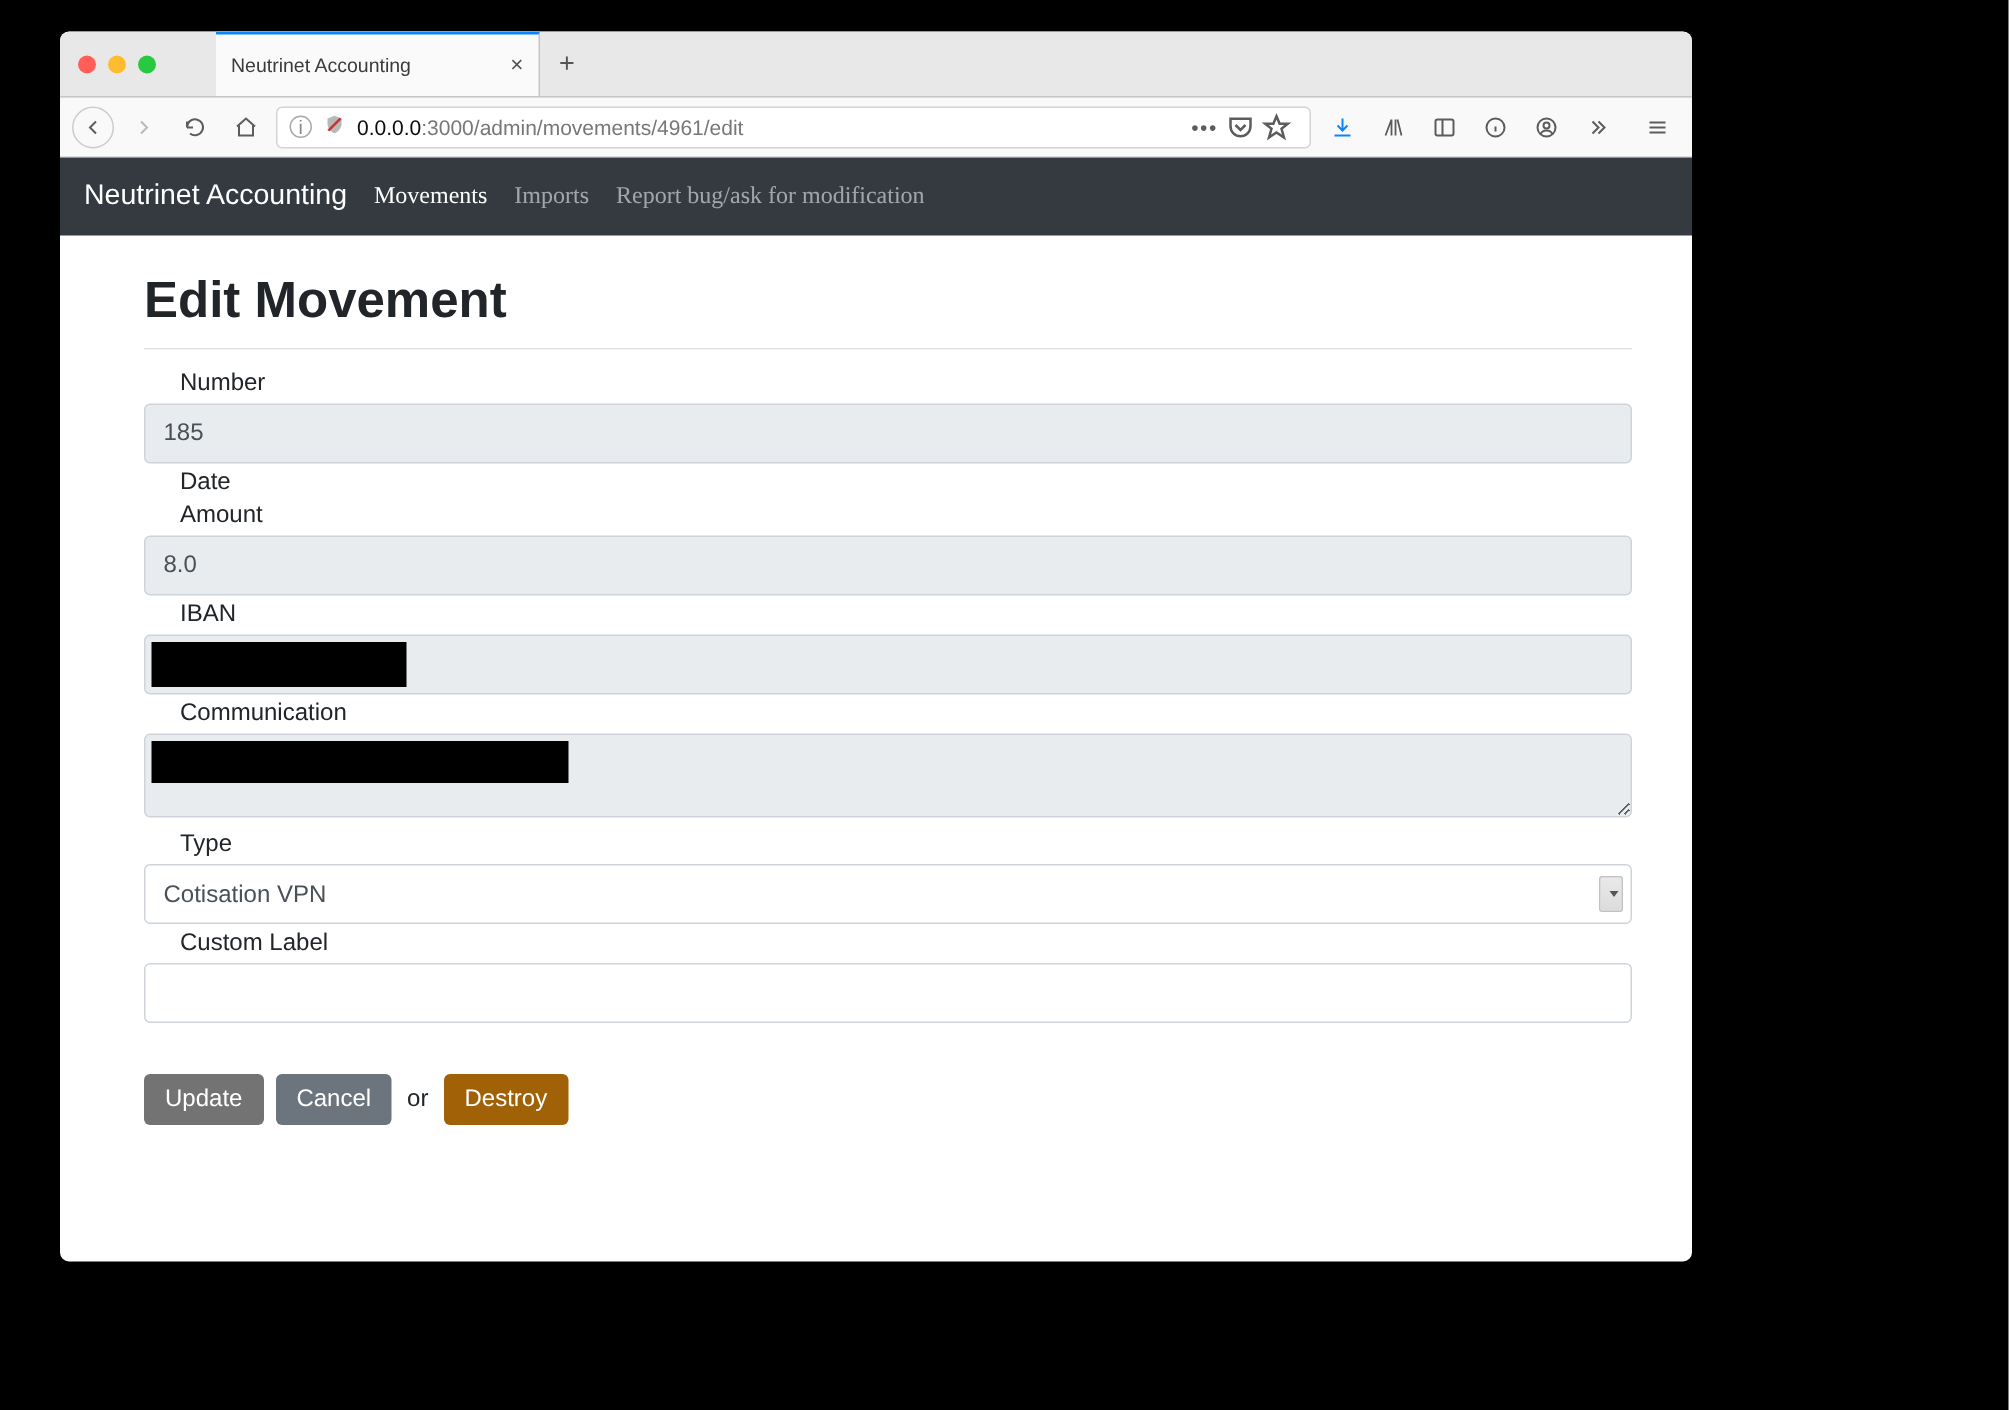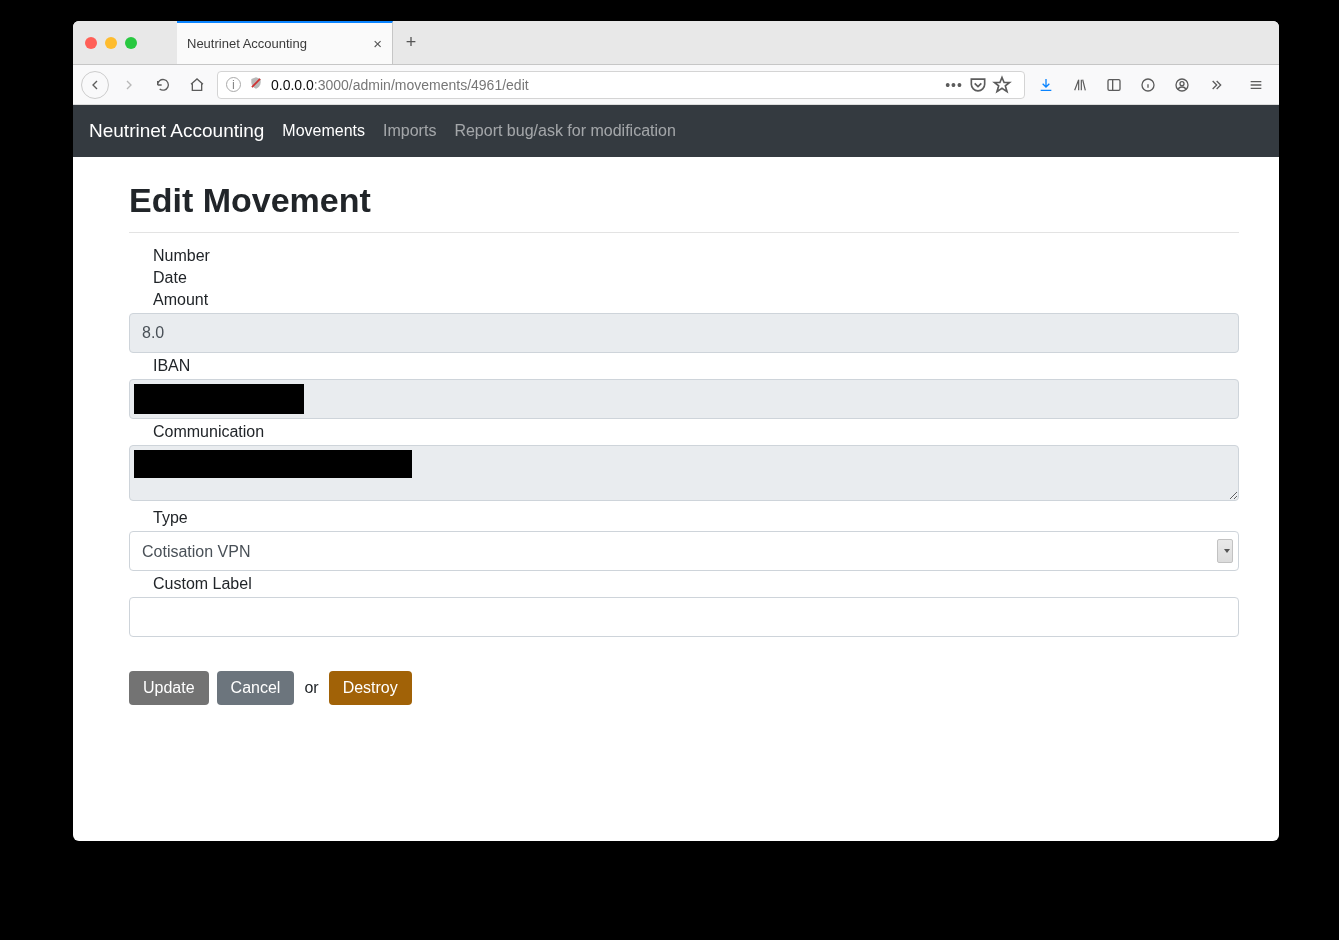--- a/index.html
+++ b/index.html
@@ -6,22 +6,22 @@
   html, body { width: 1339px; height: 940px; }
   body {
     font-family: -apple-system, BlinkMacSystemFont, "Segoe UI", Helvetica, Arial, sans-serif;
     background: #000;
     font-size: 16px;
     color: #212529;
   }
   
   .screen {
     position: absolute;
-    left: 73px; top: 21px;
-    width: 1206px; height: 820px;
+    left: 40px; top: 21px;
+    width: 1088px; height: 820px;
     background: #fff;
     border-radius: 6px;
     overflow: hidden;
     box-shadow: 0 10px 40px rgba(0,0,0,0.5);
   }
   
   .titlebar {
     height: 44px;
     background: #e8e8e8;
     border-bottom: 1px solid #c6c6c6;
@@ -116,21 +116,21 @@
   
   .app-navbar {
     height: 52px;
     background: #343a40;
     display: flex;
     align-items: center;
     padding: 0 16px;
     gap: 18px;
   }
   .brand { color:#fff; font-size: 19px; font-weight:500; }
-  .nav-link { color: rgba(255,255,255,0.55); font-size:16px; text-decoration: none; }
+  .nav-link { color: rgba(255,255,255,0.55); font-size:16px; text-decoration: none; font-family: Liberation Serif, serif; }
   .nav-link.active { color: #fff; }
 
   
   .content {
     padding: 16px 40px 30px 56px;
   }
   h1.page-title {
     font-size: 34px; font-weight: 700; margin: 8px 0 12px 0;
   }
   hr.sep { border: none; border-top: 1px solid #e3e3e3; margin-bottom: 14px; }
@@ -308,20 +308,21 @@
     <a class="nav-link">Imports</a>
     <a class="nav-link">Report bug/ask for modification</a>
   </div>
 
   <div class="content">
     <h1 class="page-title">Edit Movement</h1>
     <hr class="sep">
 
     <div class="form-group">
       <label class="form-label">Number</label>
+      <input class="form-control" readonly="" value="185" style="">
     </div>
 
     <div class="form-group">
       <label class="form-label">Date</label>
     </div>
 
     <div class="form-group">
       <label class="form-label">Amount</label>
       <input class="form-control" readonly="" value="8.0" style="">
     </div>

